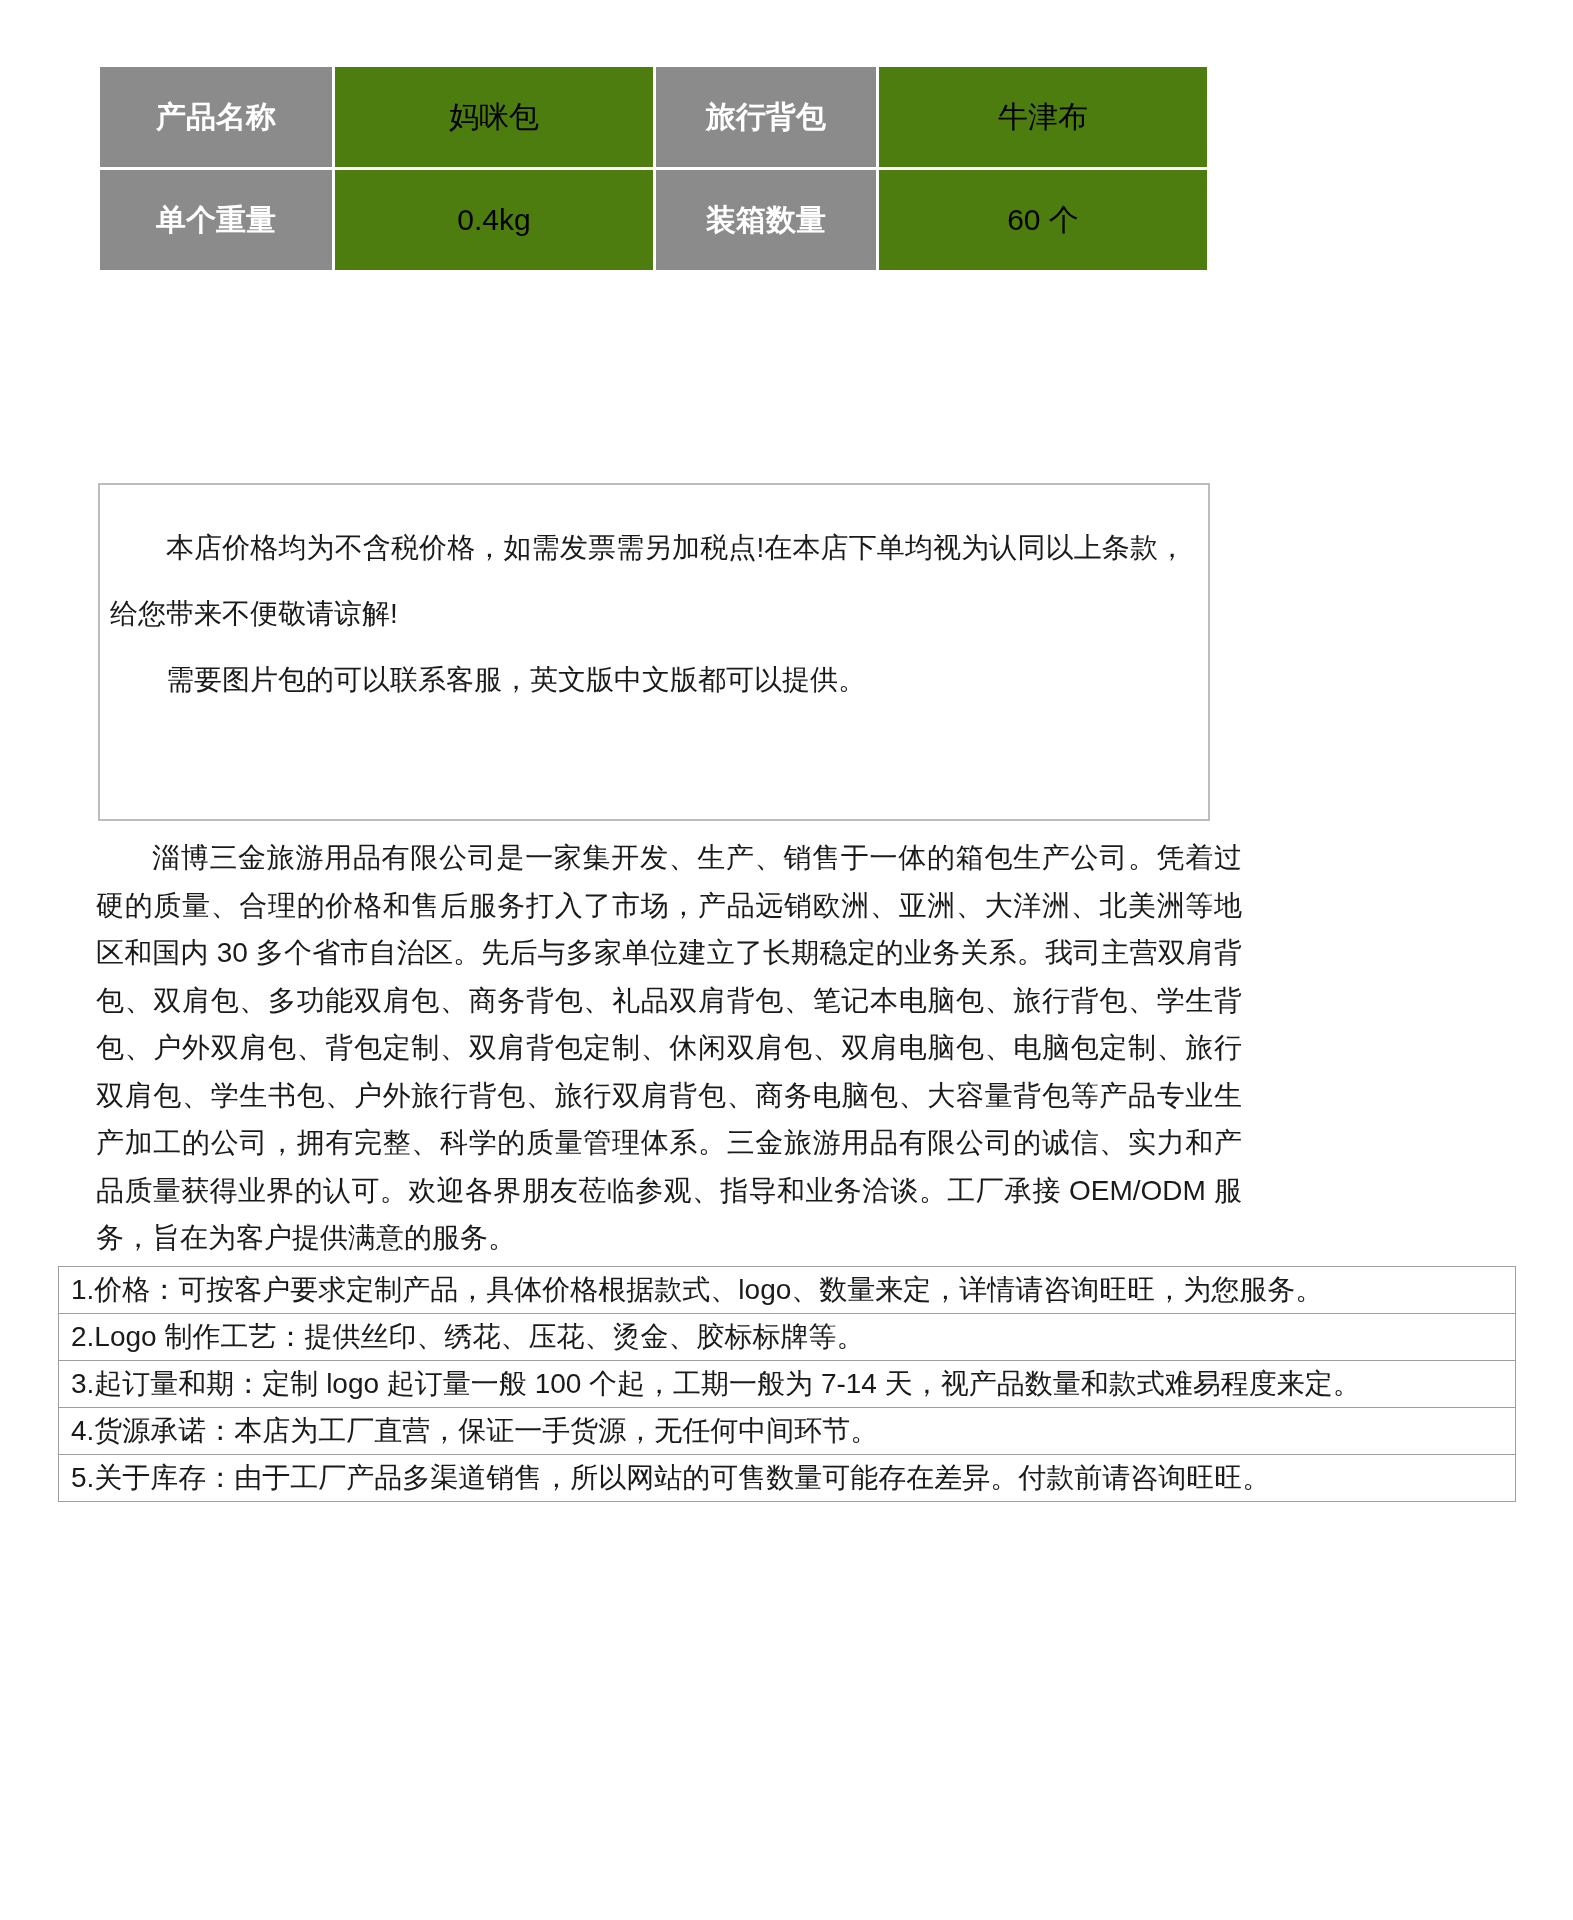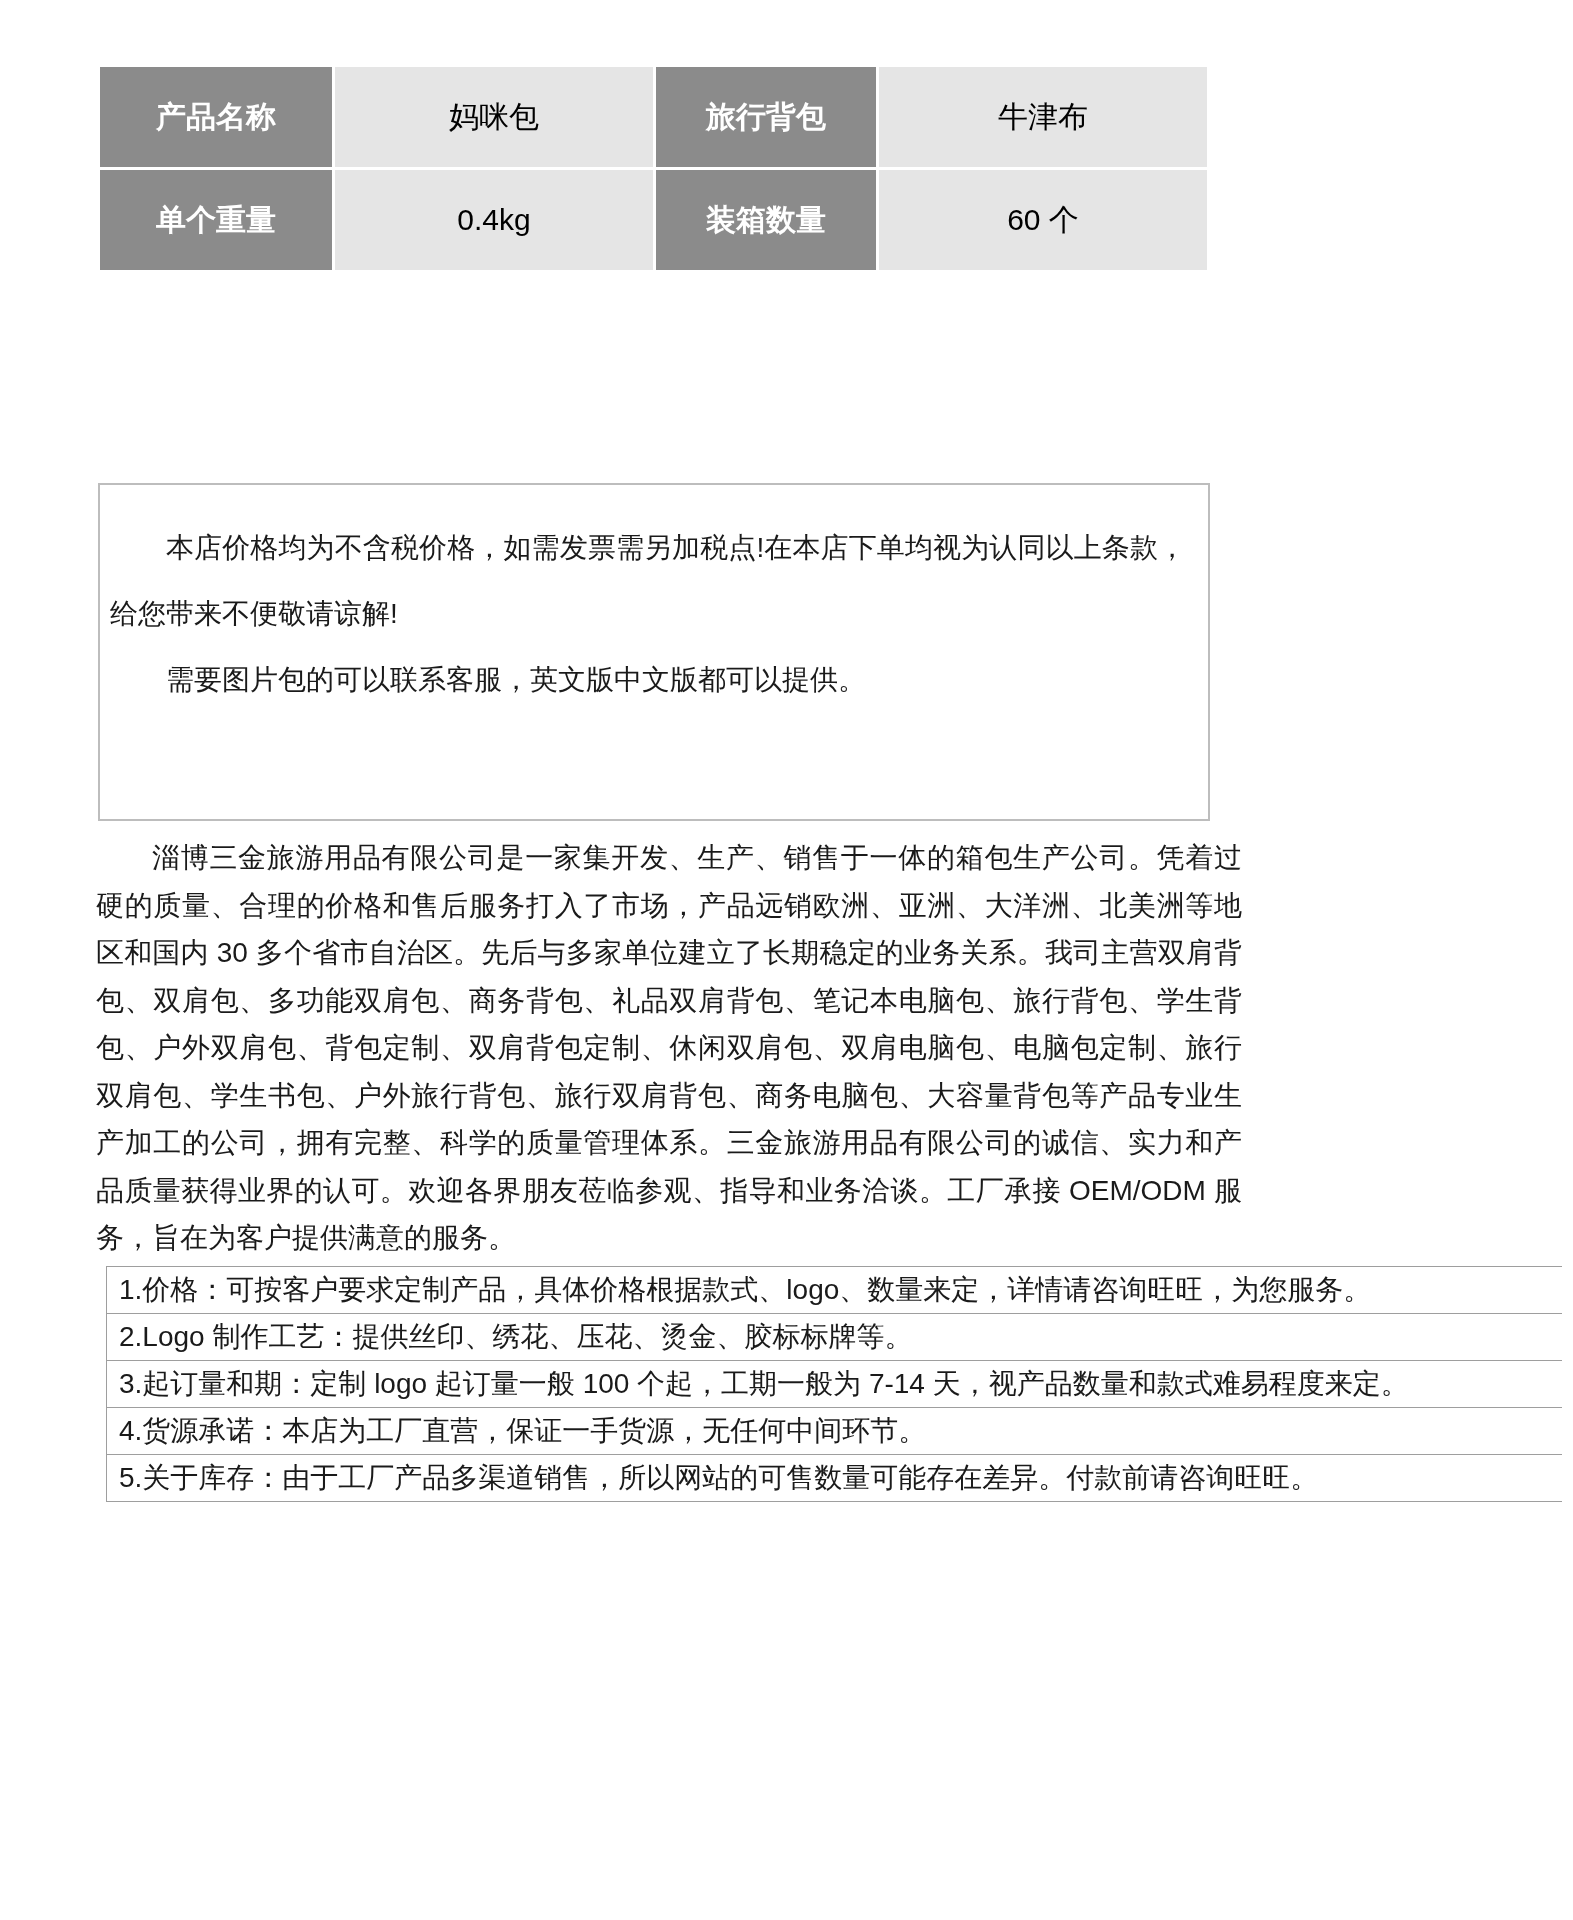--- a/index.html
+++ b/index.html
@@ -32,21 +32,21 @@
     text-align: center;
     vertical-align: middle;
     font-size: 30px;
   }
   .spec-table td.spec-label {
     background: #8b8b8b;
     color: #ffffff;
     font-weight: bold;
   }
   .spec-table td.spec-value {
-    background: #e5e5e5;
+    background: #4d7c0f;
     color: #000000;
   }
 
   
   .notes-box {
     position: absolute;
     left: 98px;
     top: 483px;
     width: 1112px;
     height: 338px;
@@ -76,21 +76,20 @@
   }
 
   
   .policy-table {
     position: absolute;
     left: 58px;
     top: 1266px;
     width: 1458px;
     border-collapse: collapse;
     table-layout: fixed;
-    margin-left: 48px;
   }
   .policy-table td {
     border: 1px solid #9e9e9e;
     height: 47px;
     font-size: 28px;
     color: #1a1a1a;
     text-align: left;
     vertical-align: middle;
     padding: 0 12px 0 12px;
     white-space: nowrap;

